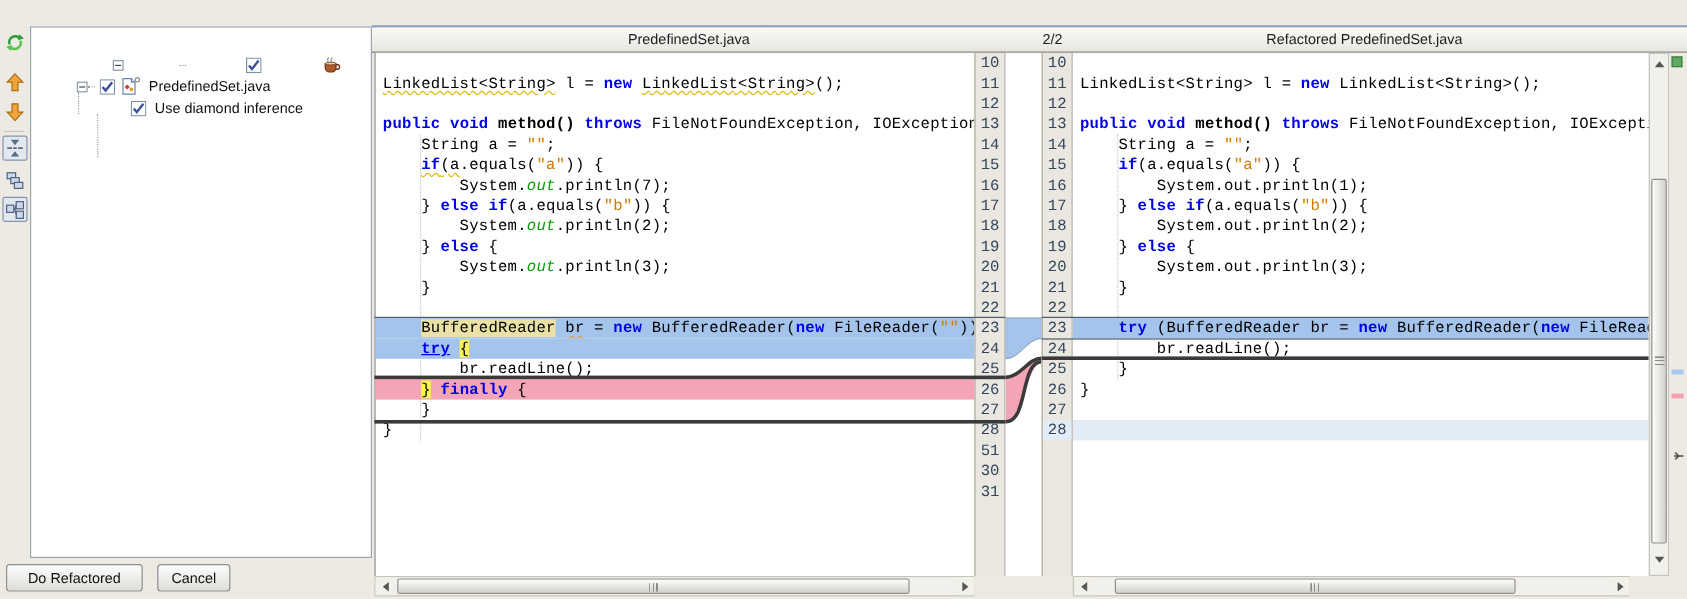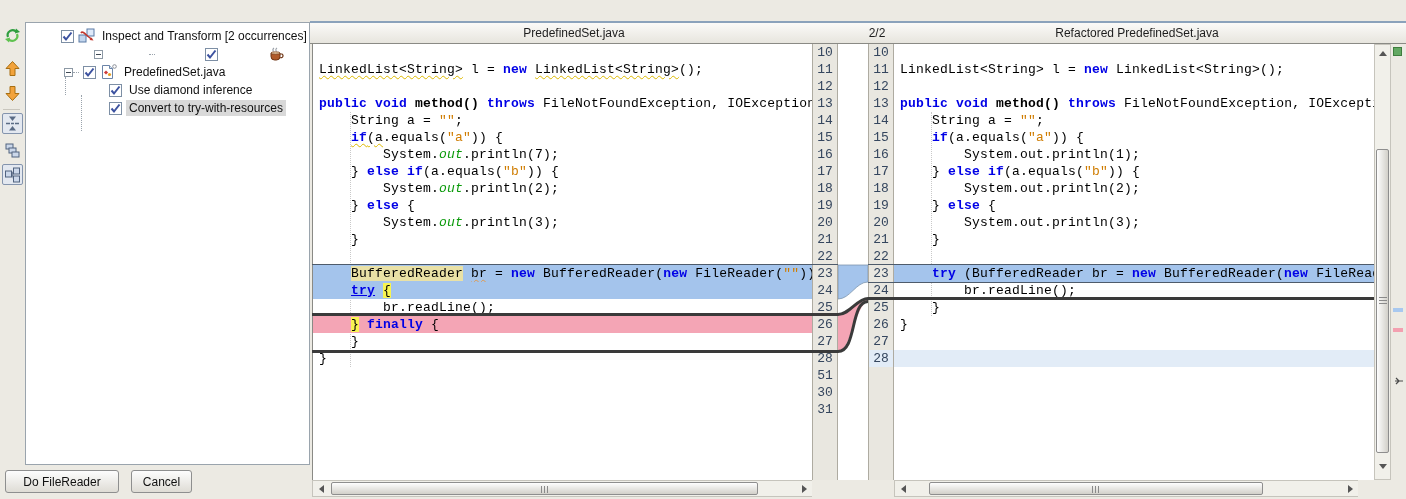--- a/index.html
+++ b/index.html
@@ -135,34 +135,20 @@
         <rect x="9.5" y="2" width="6" height="6" fill="#ccd8ea" stroke="#51637f"></rect>
         <rect x="9.5" y="10" width="6" height="6" fill="#ccd8ea" stroke="#51637f"></rect>
         <path d="M7.5 8 h2 M7.5 8 q1 0 2 -3 M7.5 8 q1 0 2 5" fill="none" stroke="#51637f"></path>
       </svg>
     </div>
   </div>
 
   <div class="tree">
     <div class="vdots" style="left:39px;top:54px;height:18px"></div>
     <div class="vdots" style="left:55px;top:72px;height:36px"></div>
-  <div class="trow" style="top: 4px;">
-        <span style="width:31px;flex:0 0 auto"></span>
-        <svg class="cb" viewBox="0 0 13 13">
-          <rect x="0.5" y="0.5" width="12" height="12" fill="#fff" stroke="#7d8fa5"></rect>
-          <path d="M2.5 6.5 L5 9.5 L10.5 2.5" fill="none" stroke="#3c52a0" stroke-width="2"></path>
-        </svg>
-        <span class="ticon"><svg width="17" height="16" viewBox="0 0 17 16">
-            <rect x="1" y="7" width="7" height="7" fill="#c3d6ee" stroke="#5a7aa5"></rect>
-            <rect x="9" y="1" width="7" height="7" fill="#dfeafa" stroke="#5a7aa5"></rect>
-            <path d="M3 5 C5 1.5 10 10 14 11" fill="none" stroke="#c2362c" stroke-width="1.6"></path>
-            <polygon points="15.5,12.5 11.5,12 13.5,9.5" fill="#c2362c"></polygon>
-          </svg></span>
-        <span class="lbl">Inspect and Transform [2 occurrences]</span>
-      </div>
       <div class="trow" style="top: 22px; gap: 46px;">
         <span style="width:22px;flex:0 0 auto"></span>
         <span class="expander">
           <i></i>
         </span>
         <span class="dots" style="width:6px"></span>
         <svg class="cb" viewBox="0 0 13 13">
           <rect x="0.5" y="0.5" width="12" height="12" fill="#fff" stroke="#7d8fa5"></rect>
           <path d="M2.5 6.5 L5 9.5 L10.5 2.5" fill="none" stroke="#3c52a0" stroke-width="2"></path>
         </svg>
@@ -194,31 +180,23 @@
         <span class="lbl">PredefinedSet.java</span>
       </div>
       <div class="trow" style="top: 58px;">
         <span style="width:79px;flex:0 0 auto"></span>
         <svg class="cb" viewBox="0 0 13 13">
           <rect x="0.5" y="0.5" width="12" height="12" fill="#fff" stroke="#7d8fa5"></rect>
           <path d="M2.5 6.5 L5 9.5 L10.5 2.5" fill="none" stroke="#3c52a0" stroke-width="2"></path>
         </svg>
         <span class="lbl">Use diamond inference</span>
       </div>
-      <div class="trow" style="top: 76px;">
-        <span style="width:79px;flex:0 0 auto"></span>
-        <svg class="cb" viewBox="0 0 13 13">
-          <rect x="0.5" y="0.5" width="12" height="12" fill="#fff" stroke="#7d8fa5"></rect>
-          <path d="M2.5 6.5 L5 9.5 L10.5 2.5" fill="none" stroke="#3c52a0" stroke-width="2"></path>
-        </svg>
-        <span class="lbl sel">Convert to try-with-resources</span>
-      </div>
-    </div>
-
-  <div class="pbtn" style="left:5px;width:114px">Do FileReader</div>
+    </div>
+
+  <div class="pbtn" style="left:5px;width:114px">Do Refactored</div>
   <div class="pbtn" style="left:131px;width:61px">Cancel</div>
 
   <div class="dh-top"></div>
   <div class="dheader">
     <span class="t" style="left:0;width:528px">PredefinedSet.java</span>
     <span class="t" style="left:552px;width:30px">2/2</span>
     <span class="t" style="left:558px;width:538px">Refactored PredefinedSet.java</span>
   </div>
   <div class="hair-top"></div>
 

